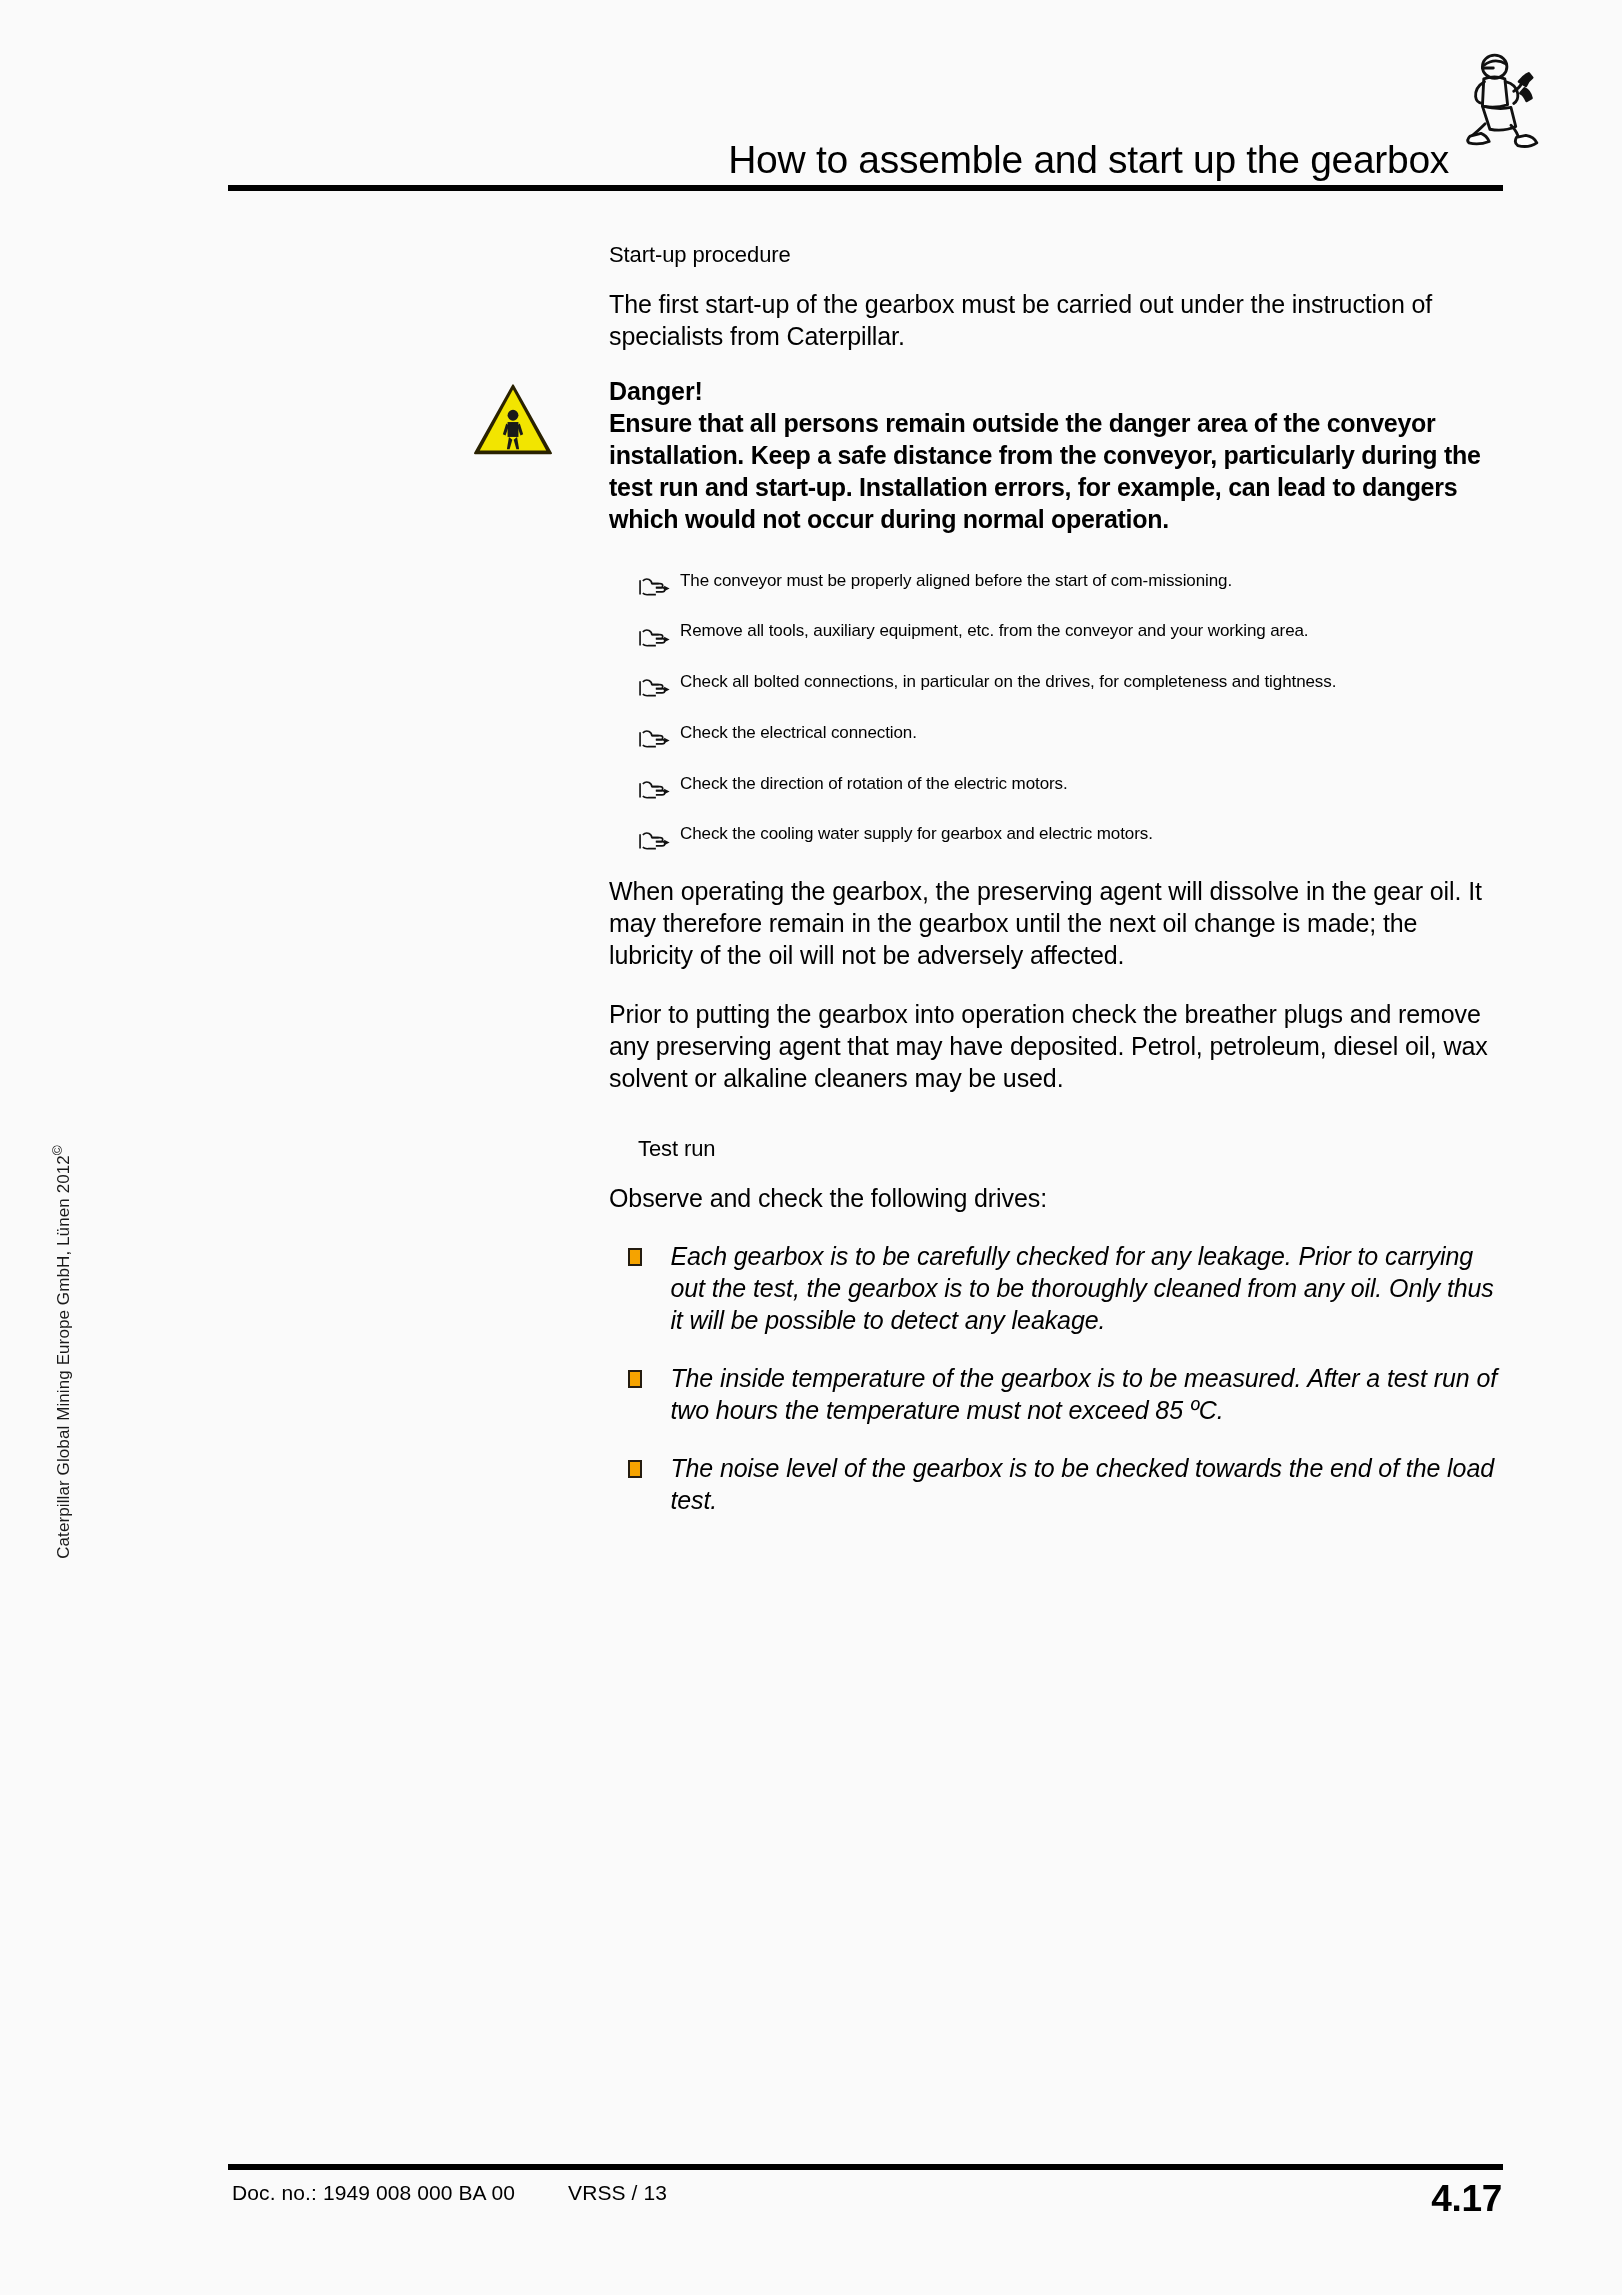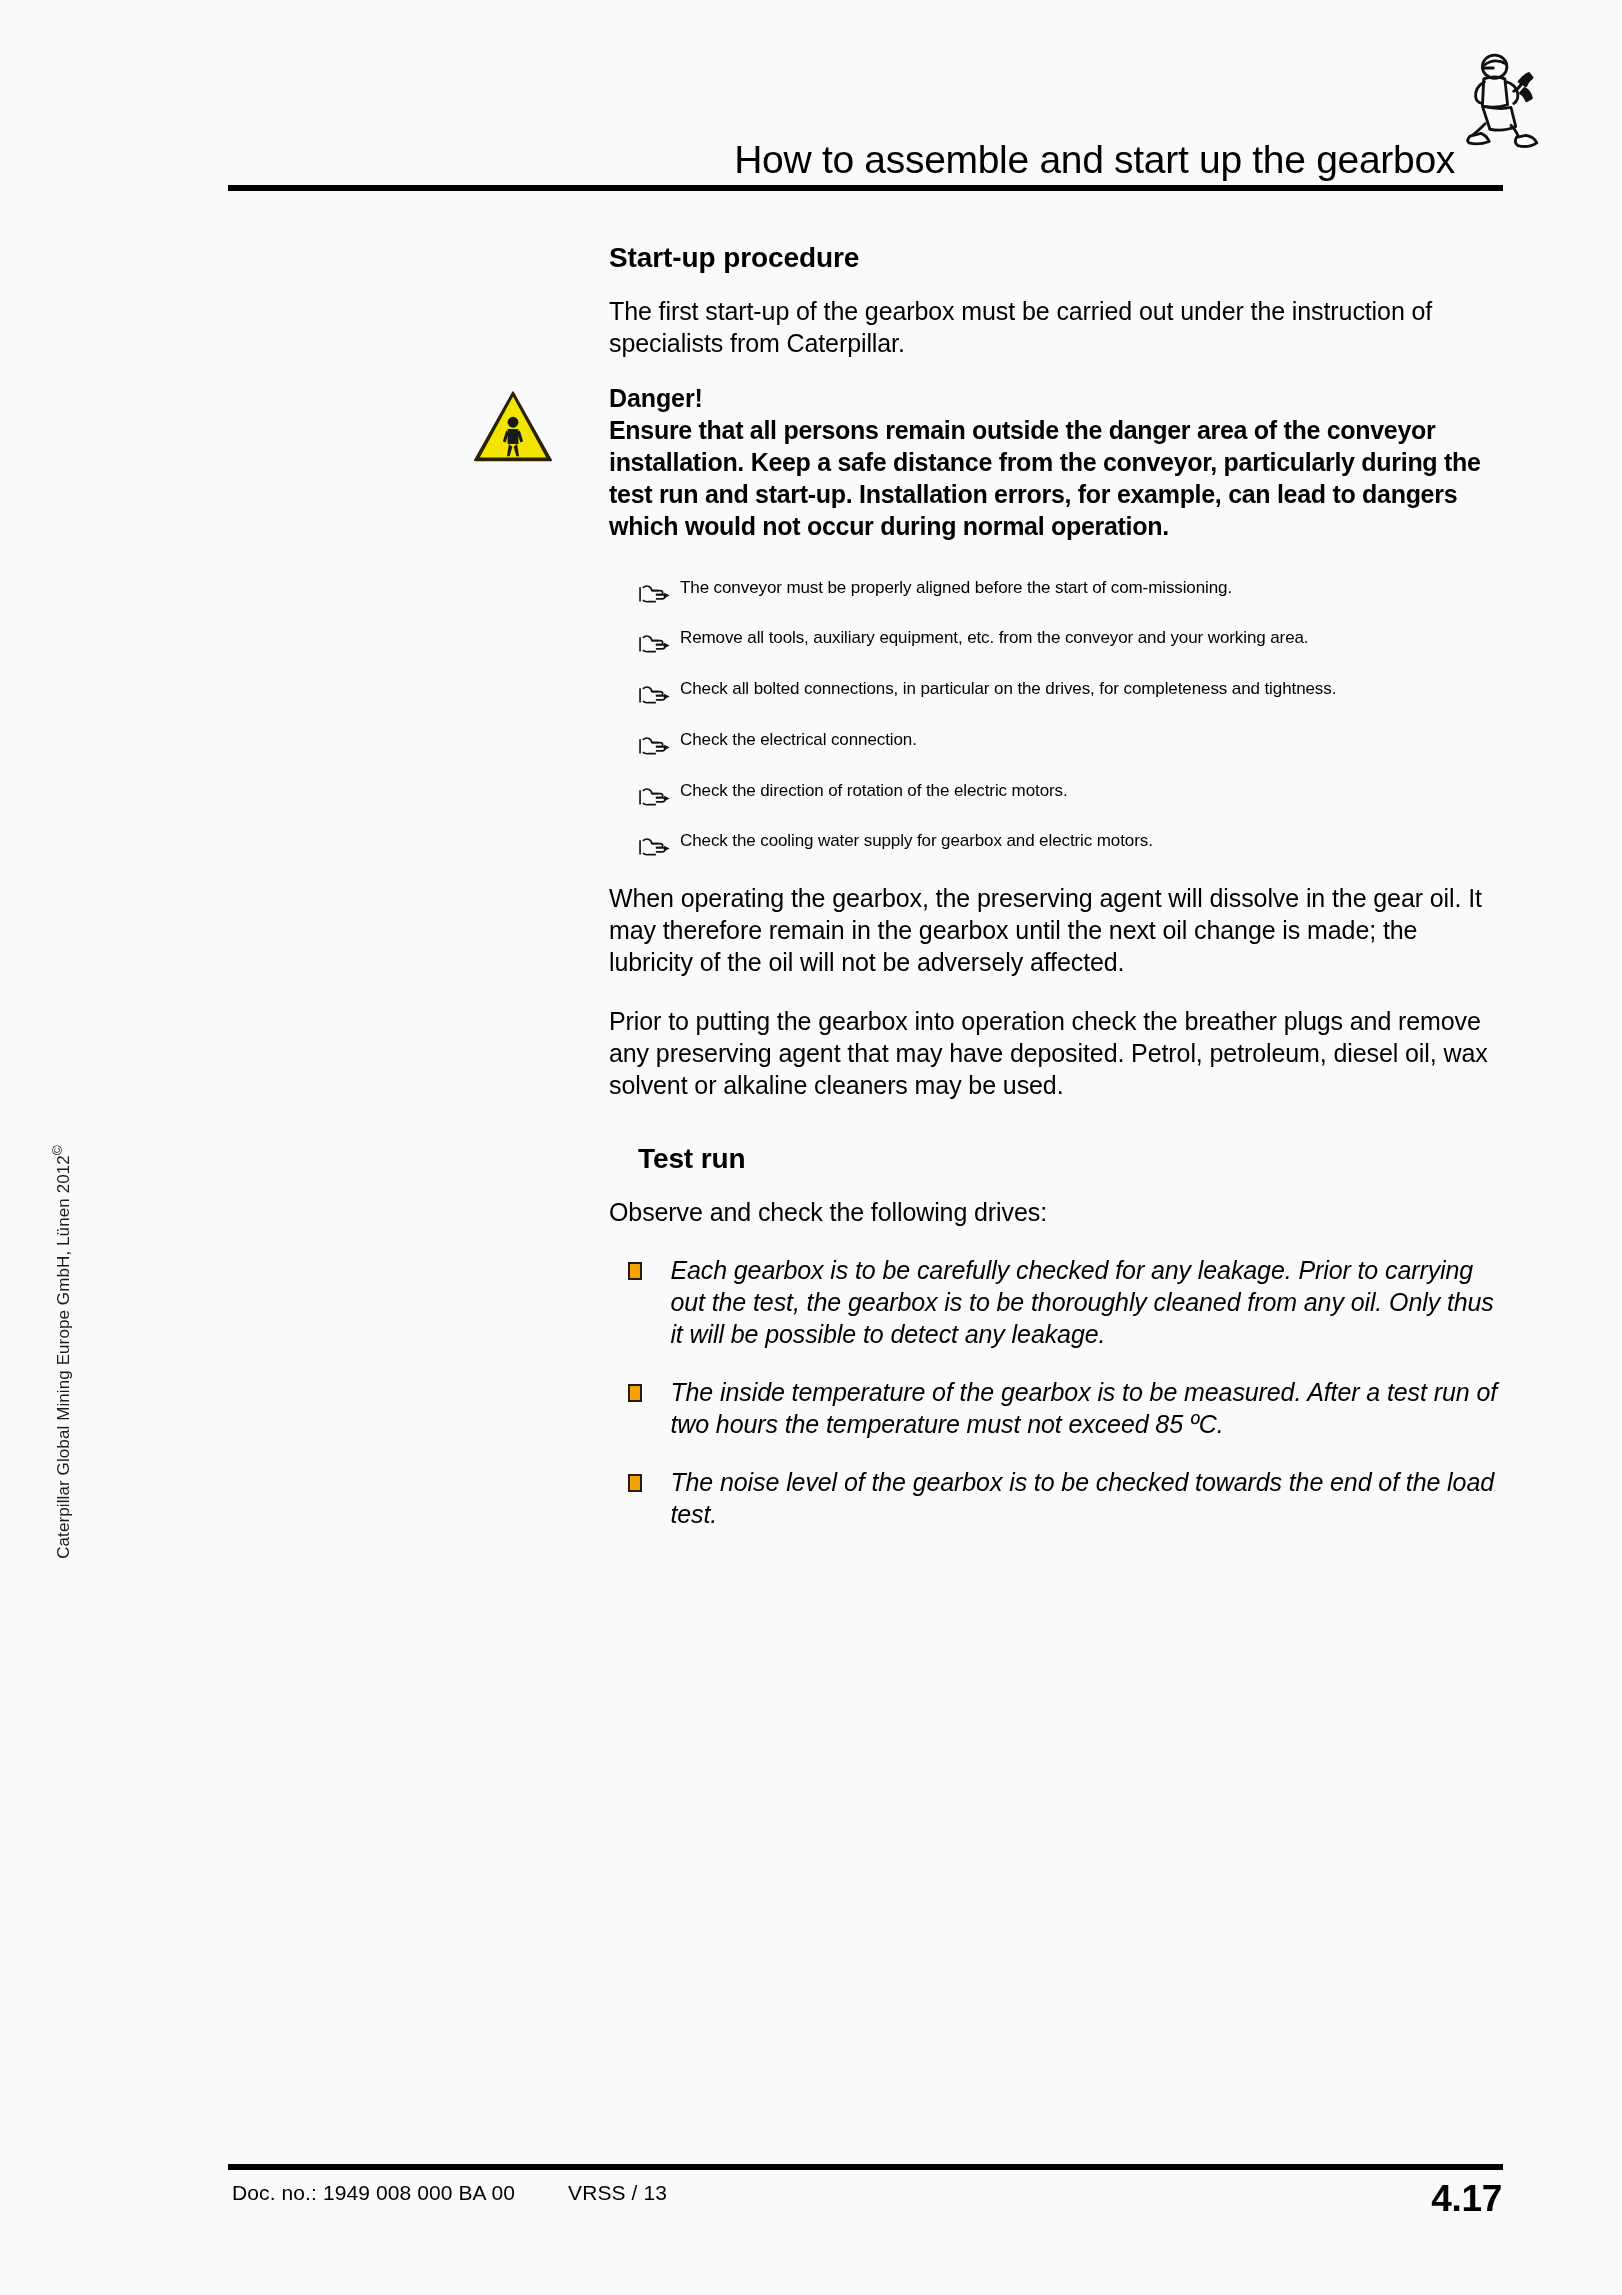--- a/index.html
+++ b/index.html
@@ -20,21 +20,21 @@
   
   .header {
     position: absolute;
     left: 228px;
     top: 102px;
     width: 1275px;
     height: 89px;
   }
   .header-title {
     position: absolute;
-    right: 48px;
+    right: 54px;
     bottom: 12.3px;
     font-size: 39px;
     font-weight: 400;
     letter-spacing: -0.3px;
     white-space: nowrap;
     line-height: 1;
   }
   .header-rule {
     position: absolute;
     left: 0;
@@ -71,22 +71,22 @@
   }
 
   
   .content {
     position: absolute;
     left: 609px;
     top: 242px;
     width: 896px;
   }
   h2.section-heading {
-    font-size: 28px;
-    font-weight: bold;
+    font-size: 22px;
+    font-weight: normal;
     margin: 0 0 20.4px 0;
     line-height: 1.15;
     letter-spacing: -0.1px;
   }
   h2.section-heading.second {
     margin-top: 42px;
     margin-left: 29px;
   }
   p.body-text {
     font-size: 25px;

